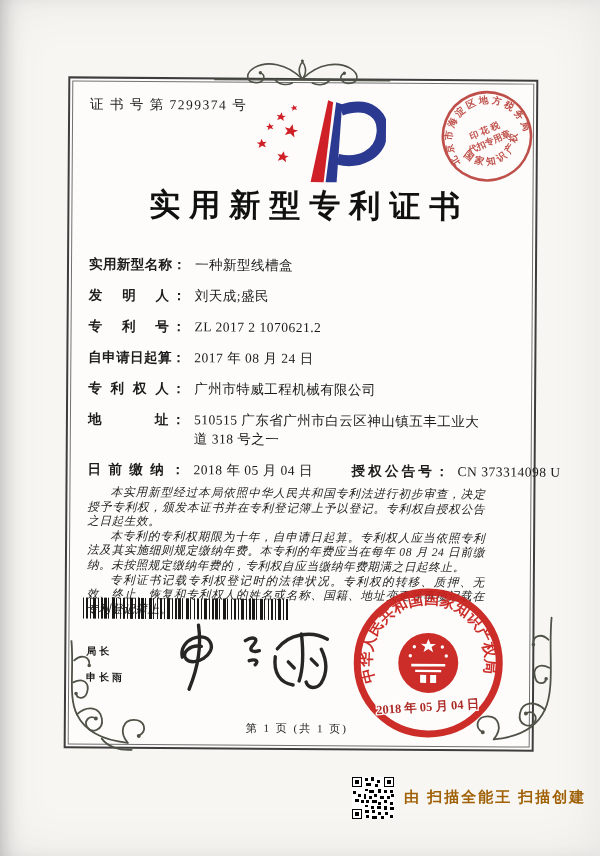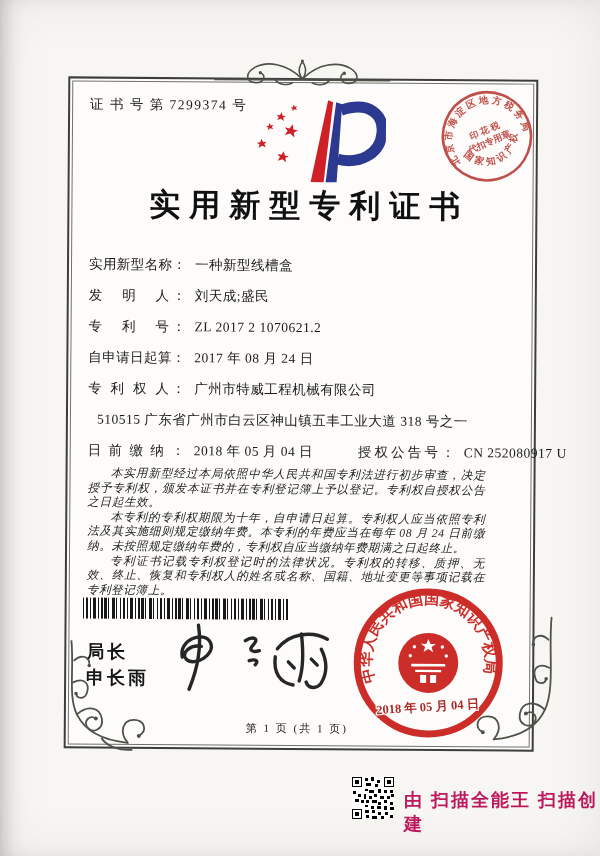--- a/index.html
+++ b/index.html
@@ -15,48 +15,48 @@
   .sheet{position:absolute;inset:0;transform:rotate(.4deg);transform-origin:300px 412px;}
   .frame{position:absolute;left:66px;top:78px;width:466px;height:668px;border:2.6px solid #3d3d3d;background:#fdfcfa;}
   .frame-inner{position:absolute;inset:2px;border:1px solid #717171;}
   .cert-no{position:absolute;left:88px;top:97px;font-size:13.5px;letter-spacing:1.5px;color:#1d1d1d;font-weight:500;}
   .logo{position:absolute;left:238px;top:95px;}
   .tax-stamp{position:absolute;left:434px;top:84px;opacity:.85;}
   .title{position:absolute;left:66px;top:185px;width:466px;text-align:center;
          font-size:31px;font-weight:700;letter-spacing:9px;padding-left:9px;color:#101010;}
   .content-flow{position:absolute;left:88px;top:256px;width:398px;font-size:13.5px;color:#1b1b1b;}
   .field-row{display:flex;line-height:19px;margin-bottom:12px;}
-  .flabel{display:inline-block;width:97px;flex:none;text-align:justify;text-align-last:justify;font-weight:400;}
+  .flabel{display:inline-block;width:97px;flex:none;text-align:justify;text-align-last:justify;font-weight:700;}
   .fvalue{margin-left:9px;flex:1;letter-spacing:.5px;}
   .grant-row{margin-bottom:0;}
   .grant-row .fvalue{flex:none;}
   .grant-date{width:152px;}
-  .flabel-right{margin-left:12px;}
+  .flabel-right{margin-left:6px;}
   .paragraphs{margin-top:7px;}
   .paragraphs p{margin:0;text-indent:2em;font-size:11.6px;line-height:14.6px;
                 text-align:justify;letter-spacing:.6px;font-style:italic;color:#242424;}
   .barcode{position:absolute;left:84px;top:599px;width:206px;height:21px;
     background-image:repeating-linear-gradient(90deg,
       #171717 0 1.5px,transparent 1.5px 3px,
       #171717 3px 5.5px,transparent 5.5px 7px,
       #171717 7px 8px,transparent 8px 10.5px,
       #171717 10.5px 13.5px,transparent 13.5px 15px,
       #171717 15px 16px,transparent 16px 18.5px);}
   .signer{position:absolute;left:88px;top:640px;font-family:"Liberation Sans","DejaVu Sans",sans-serif;
-          font-size:18px;font-weight:600;letter-spacing:3px;line-height:26px;color:#161616;}
+          font-size:10px;font-weight:600;letter-spacing:3px;line-height:26px;color:#161616;}
   .signature{position:absolute;left:162px;top:614px;}
   .seal{position:absolute;left:350px;top:584px;opacity:.94;}
   .page-footer{position:absolute;left:66px;top:721px;width:466px;text-align:center;
                font-size:11px;letter-spacing:2px;color:#1c1c1c;}
   .fl-bl{position:absolute;left:64px;top:642px;}
   .fl-br{position:absolute;left:456px;top:610px;transform:scaleX(-1);}
   .top-orn{position:absolute;left:212px;top:55px;}
   .qr{position:absolute;left:352px;top:777px;}
   .scan-note{position:absolute;left:404px;top:788px;font-family:"Liberation Sans","DejaVu Sans",sans-serif;
-             font-size:18px;font-weight:700;letter-spacing:2px;color:#be185d;}
+             font-size:15px;font-weight:700;letter-spacing:2px;color:#a16207;}
 </style>
 </head>
 <body>
 
 <div class="sheet">
 
   <div class="frame">
     <div class="frame-inner"></div>
   </div>
 
@@ -131,27 +131,28 @@
     </div>
     <div class="field-row">
       <span class="flabel">自申请日起算：</span>
       <span class="fvalue">2017 年 08 月 24 日</span>
     </div>
     <div class="field-row">
       <span class="flabel">专 利 权 人：</span>
       <span class="fvalue">广州市特威工程机械有限公司</span>
     </div>
     <div class="field-row">
+      <span class="flabel">地　　　址：</span>
       <span class="fvalue">510515 广东省广州市白云区神山镇五丰工业大道 318 号之一</span>
     </div>
     <div class="field-row grant-row">
       <span class="flabel">日前缴纳：</span>
       <span class="fvalue grant-date">2018 年 05 月 04 日</span>
       <span class="flabel flabel-right">授权公告号：</span>
-      <span class="fvalue">CN 252080917 U</span>
+      <span class="fvalue">CN 373314098 U</span>
     </div>
     <div class="paragraphs">
       <p>本实用新型经过本局依照中华人民共和国专利法进行初步审查，决定授予专利权，颁发本证书并在专利登记簿上予以登记。专利权自授权公告之日起生效。</p>
       <p>本专利的专利权期限为十年，自申请日起算。专利权人应当依照专利法及其实施细则规定缴纳年费。本专利的年费应当在每年 08 月 24 日前缴纳。未按照规定缴纳年费的，专利权自应当缴纳年费期满之日起终止。</p>
       <p>专利证书记载专利权登记时的法律状况。专利权的转移、质押、无效、终止、恢复和专利权人的姓名或名称、国籍、地址变更等事项记载在专利登记簿上。</p>
     </div>
   </div>
 
   <div class="barcode"></div>
 

